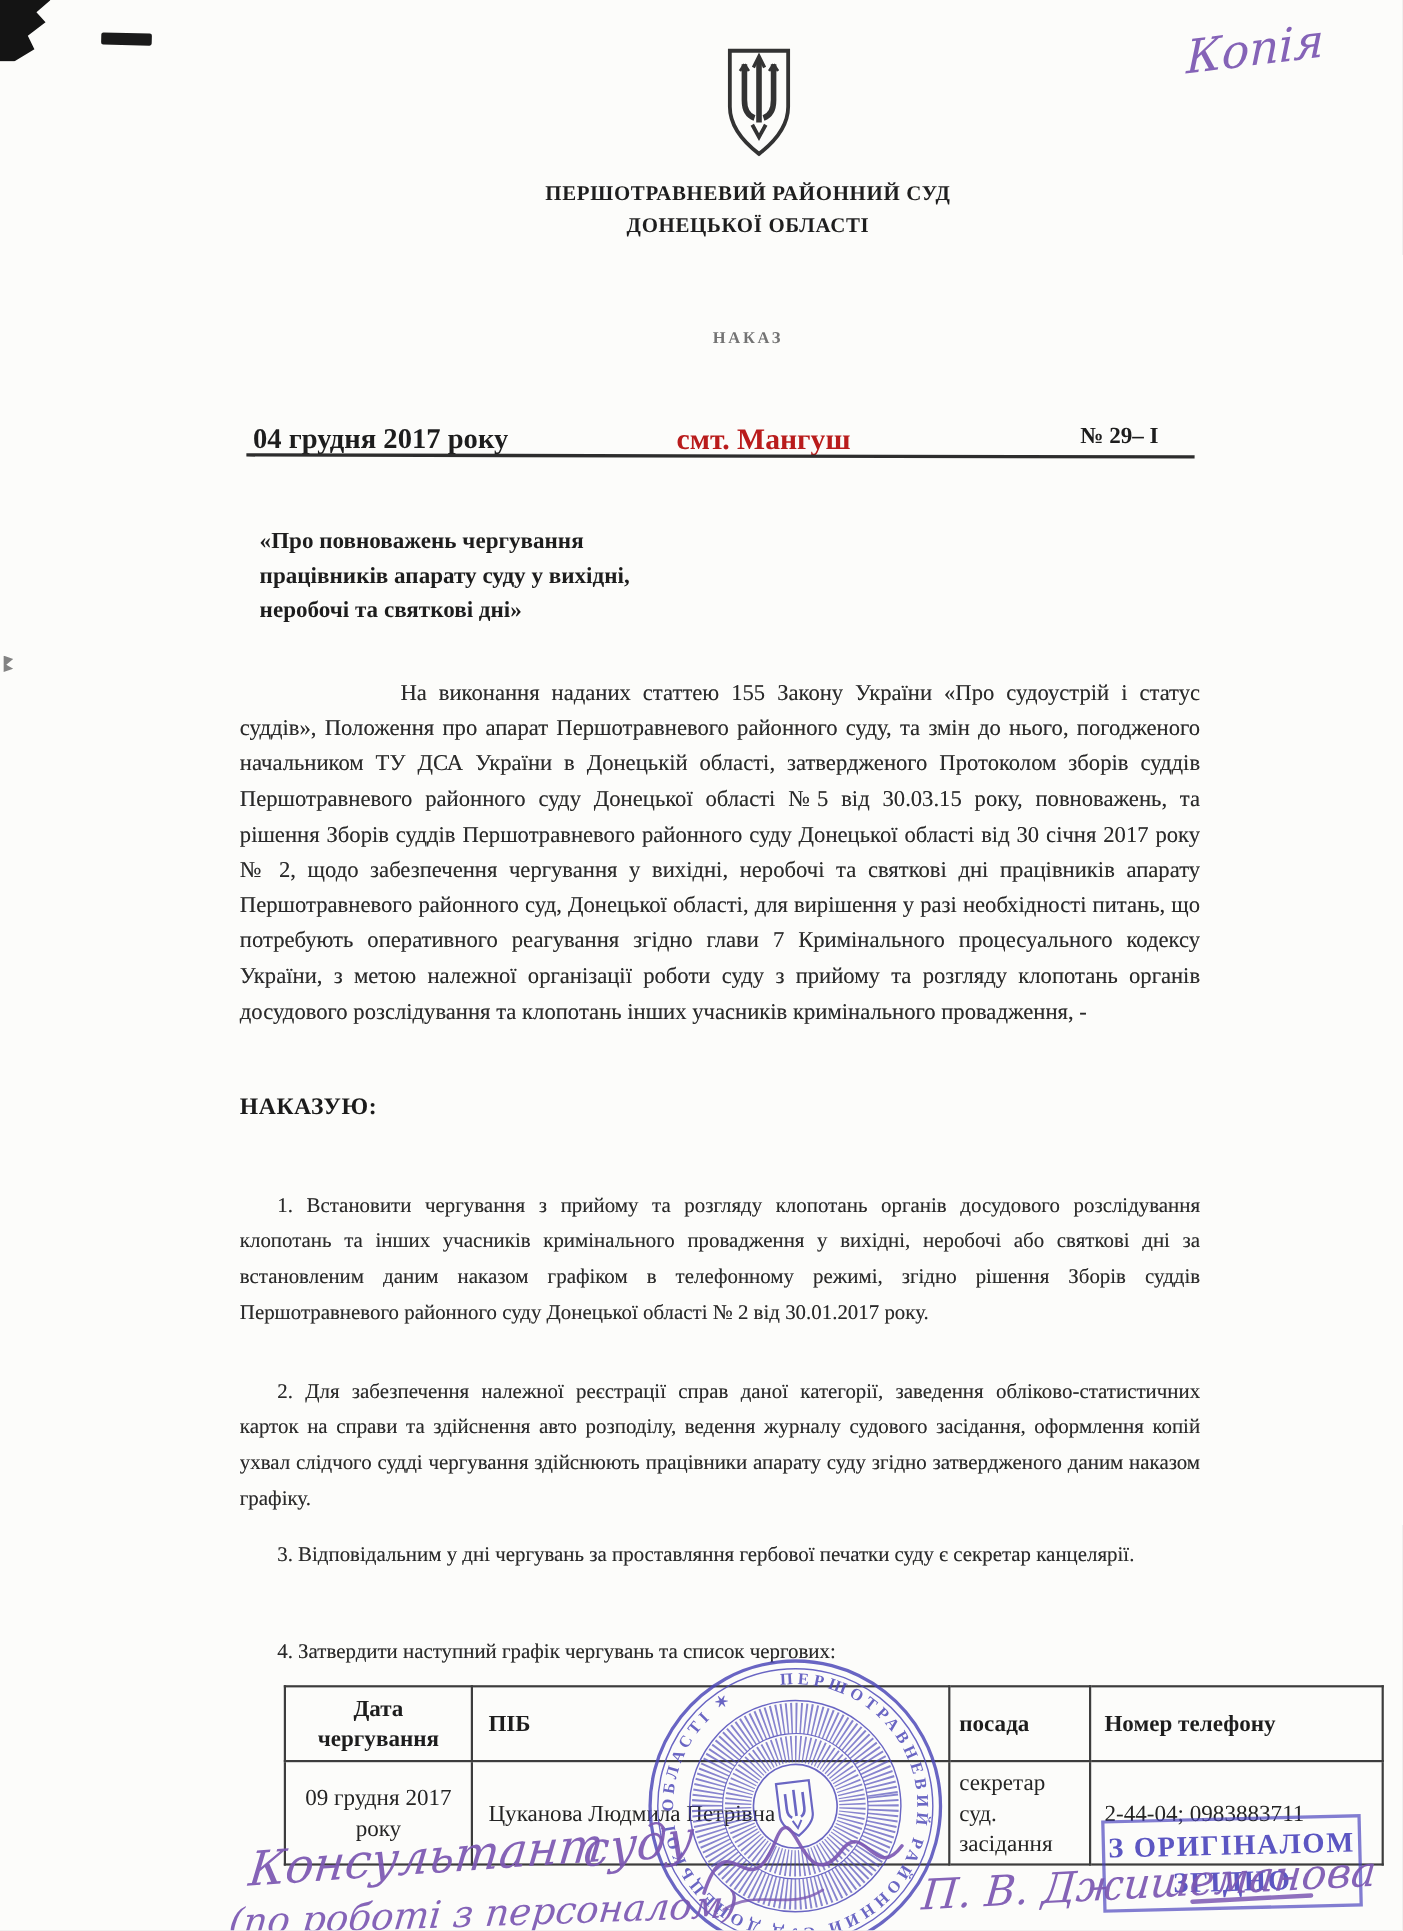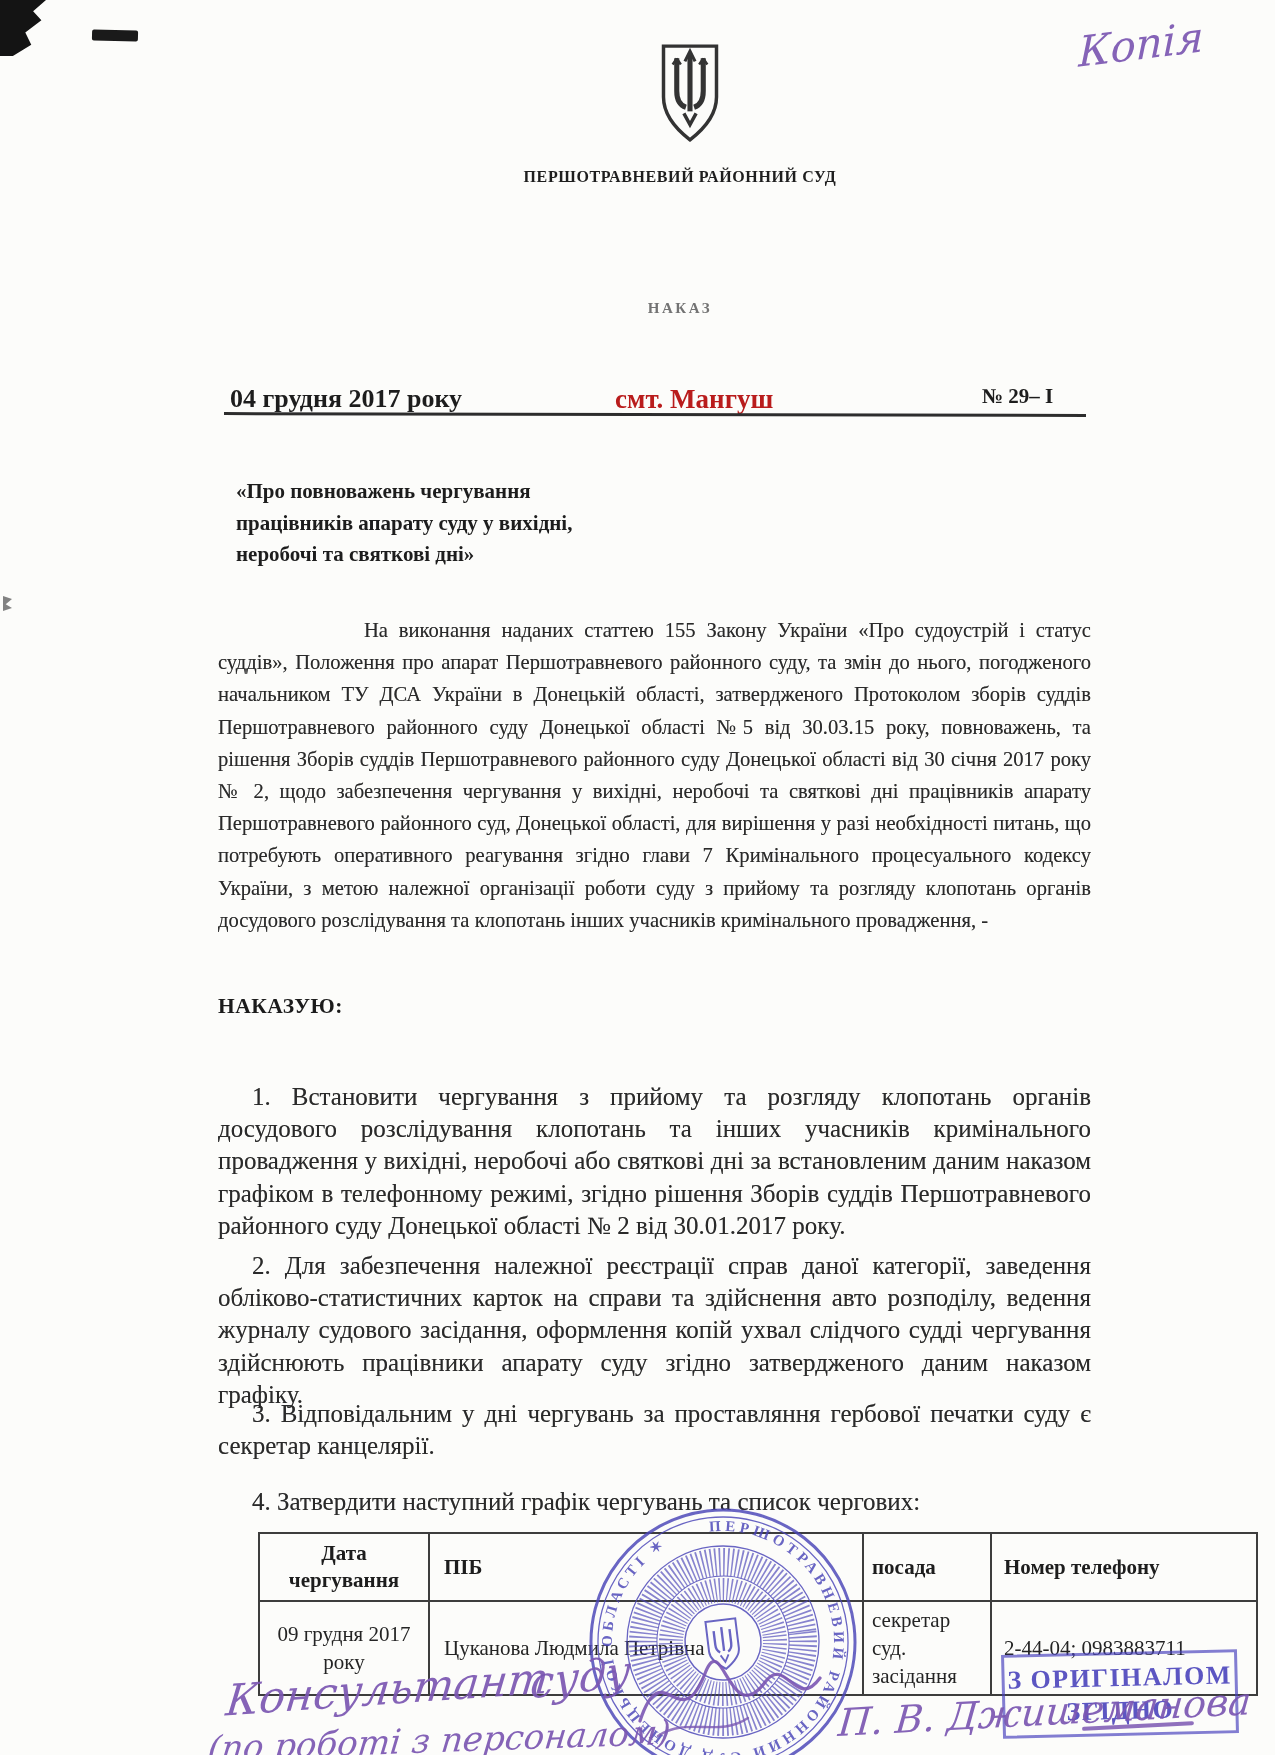--- a/index.html
+++ b/index.html
@@ -15,21 +15,21 @@
     left:0; top:0; width:46px; height:56px; background:#141414;
     clip-path:polygon(0 0,100% 0,72% 20%,90% 36%,55% 58%,68% 80%,28% 100%,0 100%);
   }
   .artifact-dash { left:92px; top:30px; width:46px; height:11px; background:#1a1a1a; border-radius:2px; transform:rotate(1.5deg); }
   .artifact-left { left:3px; top:596px; width:9px; height:15px; background:#5a5a5a; clip-path:polygon(0 0,100% 20%,30% 55%,100% 80%,0 100%); opacity:.75; }
 
   
   .emblem-svg { left:652px; top:40px; }
   .court-name {
     left:300px; top:162px; width:760px; text-align:center;
-    font-weight:bold; font-size:16px; line-height:29px; letter-spacing:.6px; color:#1e1e1e;
+    font-weight:bold; font-size:19px; line-height:29px; letter-spacing:.6px; color:#1e1e1e;
   }
   .doc-type {
     left:300px; top:300px; width:760px; text-align:center;
     font-weight:bold; font-size:15px; letter-spacing:2.5px; color:#737373;
   }
 
   
   .meta-date  { left:230px; top:384px; font-weight:bold; font-size:26px; color:#1d1d1d; }
   .meta-place { left:615px; top:384px; font-weight:bold; font-size:27px; color:#b91c1c; }
   .meta-number{ left:982px; top:384px; font-weight:bold; font-size:21px; color:#1d1d1d; }
@@ -42,21 +42,21 @@
 
   .preamble {
     left:218px; top:614px; width:873px;
     font-size:20.6px; line-height:32.2px; text-align:justify; text-indent:146px;
     text-shadow:0 0 .3px rgba(40,40,40,.45);
   }
   .order-heading { left:218px; top:994px; font-weight:bold; font-size:21.5px; letter-spacing:.5px; color:#1b1b1b; }
 
   .order-item {
     left:218px; width:873px; margin:0;
-    font-size:25px; line-height:32.2px; text-align:justify; text-indent:34px;
+    font-size:19px; line-height:32.2px; text-align:justify; text-indent:34px;
     text-shadow:0 0 .3px rgba(40,40,40,.45);
   }
   .item-0 { top:1081px; }
   .item-1 { top:1250px; }
   .item-2 { top:1398px; }
   .item-3 { top:1486px; }
 
   
   .duty-table { left:222px; top:1532px;padding-left:36px; }
   table { border-collapse:collapse; font-size:21px; color:#242424; }
@@ -110,20 +110,21 @@
     <path d="M36,14 V70" fill="none" stroke="#333" stroke-width="5"></path>
     <path d="M31,21 L36,11 L41,21" fill="none" stroke="#333" stroke-width="3"></path>
     <path d="M23,18 V50 Q23,63 32,66" fill="none" stroke="#333" stroke-width="5"></path>
     <path d="M49,18 V50 Q49,63 40,66" fill="none" stroke="#333" stroke-width="5"></path>
     <path d="M23,18 L19,24 M23,18 L27,24 M49,18 L45,24 M49,18 L53,24" stroke="#333" stroke-width="2.4"></path>
     <path d="M30,72 L36,83 L42,72" fill="none" stroke="#333" stroke-width="3.4"></path>
   </svg>
 
   <div class="abs court-name">
     <div>ПЕРШОТРАВНЕВИЙ РАЙОННИЙ СУД</div>
+    <div>ДОНЕЦЬКОЇ ОБЛАСТІ</div>
   </div>
 
   <div class="abs doc-type">НАКАЗ</div>
 
   <div class="abs meta-date">04 грудня 2017 року</div>
   <div class="abs meta-place">смт. Мангуш</div>
   <div class="abs meta-number">№ 29– І</div>
   <div class="abs meta-rule"></div>
 
   <div class="abs subject">

